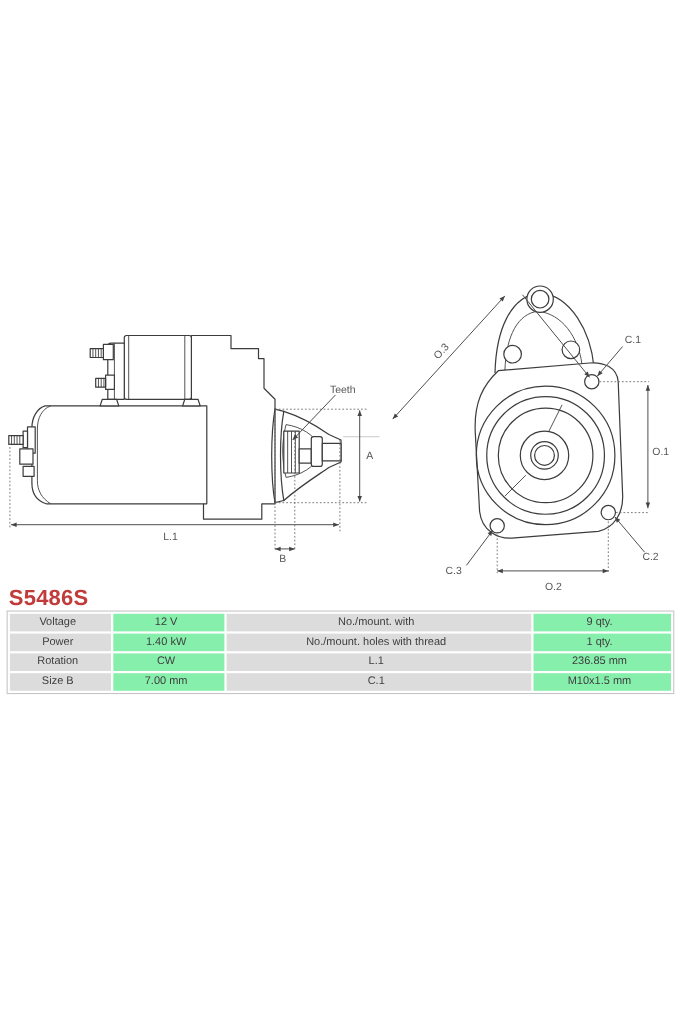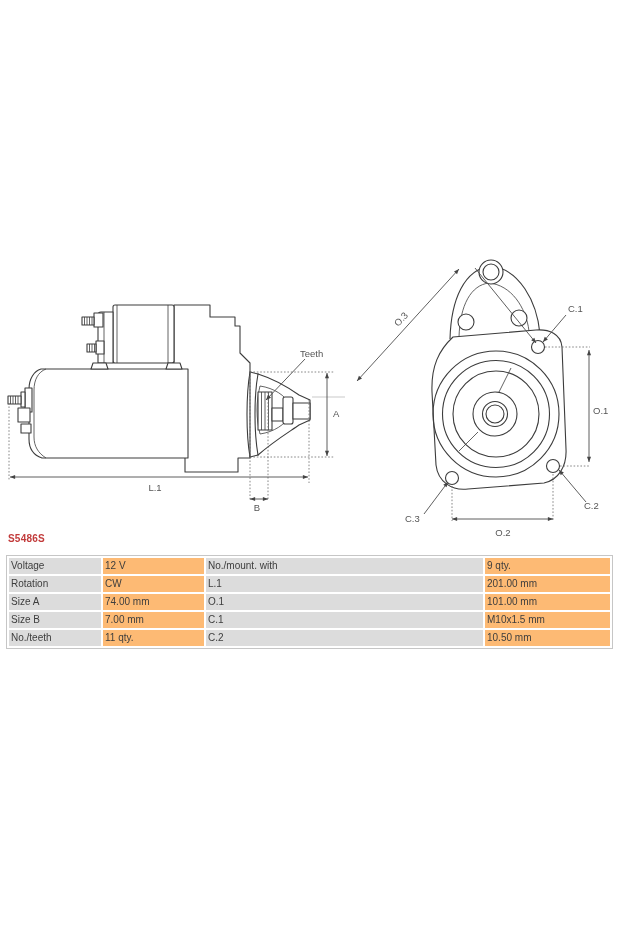--- a/index.html
+++ b/index.html
@@ -2,36 +2,36 @@
 <html><head>
 <meta charset="utf-8">
 <style>
   html,body{margin:0;padding:0;}
   body{
     width:620px;height:930px;background:#ffffff;position:relative;overflow:hidden;
     font-family:"Liberation Sans", sans-serif;
   }
   #drawing{position:absolute;left:0;top:0;width:620px;height:540px;}
   #product-code{
-    position:absolute;left:8px;top:533px;font-size:10px;font-weight:bold;
+    position:absolute;left:8px;top:533px;font-size:20px;font-weight:bold;
     color:#c23b3b;letter-spacing:0.2px;
   }
   #spec-table{
     position:absolute;left:6px;top:555px;width:607px;
     border-collapse:separate;border-spacing:2px;
     background:#ffffff;border:1px solid #c6c6c6;
     table-layout:fixed;
   }
   #spec-table td{
     height:16px;font-size:10px;color:#3d3d3d;line-height:16px;
-    padding:0 7px 0 2px;text-align:left;vertical-align:middle;
+    padding:0 7px 0 2px;text-align:center;vertical-align:middle;
     white-space:nowrap;overflow:hidden;
   }
   #spec-table td.lbl{background:#dcdcdc;}
-  #spec-table td.val{background:#fdba74;}
+  #spec-table td.val{background:#86efac;}
   .c1{width:92px;} .c2{width:101px;} .c3{width:277px;} .c4{width:125px;}
   svg text{font-family:"Liberation Sans", sans-serif;font-size:9.5px;fill:#555;}
   .outline{stroke:#3c3c3c;stroke-width:1.1;fill:none;stroke-linejoin:round;stroke-linecap:round;}
   .outlineW{stroke:#3c3c3c;stroke-width:1.1;fill:#ffffff;stroke-linejoin:round;}
   .thin{stroke:#3c3c3c;stroke-width:0.8;fill:none;}
   .dim{stroke:#4d4d4d;stroke-width:0.9;fill:none;}
   .dot{stroke:#6a6a6a;stroke-width:0.8;fill:none;stroke-dasharray:1.6 1.8;}
   .faint{stroke:#c9c9c9;stroke-width:1;fill:none;}
 </style>
 </head>
@@ -161,37 +161,31 @@
       <col class="c4">
     </colgroup>
   <tbody>
     <tr>
       <td class="lbl">Voltage</td>
       <td class="val">12 V</td>
       <td class="lbl">No./mount. with</td>
       <td class="val">9 qty.</td>
     </tr>
     <tr>
+      <td class="lbl">Power</td>
+      <td class="val">1.40 kW</td>
+      <td class="lbl">No./mount. holes with thread</td>
+      <td class="val">1 qty.</td>
+    </tr>
+    <tr>
       <td class="lbl">Rotation</td>
       <td class="val">CW</td>
       <td class="lbl">L.1</td>
-      <td class="val">201.00 mm</td>
-    </tr>
-    <tr>
-      <td class="lbl">Size A</td>
-      <td class="val">74.00 mm</td>
-      <td class="lbl">O.1</td>
-      <td class="val">101.00 mm</td>
+      <td class="val">236.85 mm</td>
     </tr>
     <tr>
       <td class="lbl">Size B</td>
       <td class="val">7.00 mm</td>
       <td class="lbl">C.1</td>
       <td class="val">M10x1.5 mm</td>
     </tr>
-    <tr>
-      <td class="lbl">No./teeth</td>
-      <td class="val">11 qty.</td>
-      <td class="lbl">C.2</td>
-      <td class="val">10.50 mm</td>
-    </tr>
   </tbody>
 </table>
 
 </body></html>

